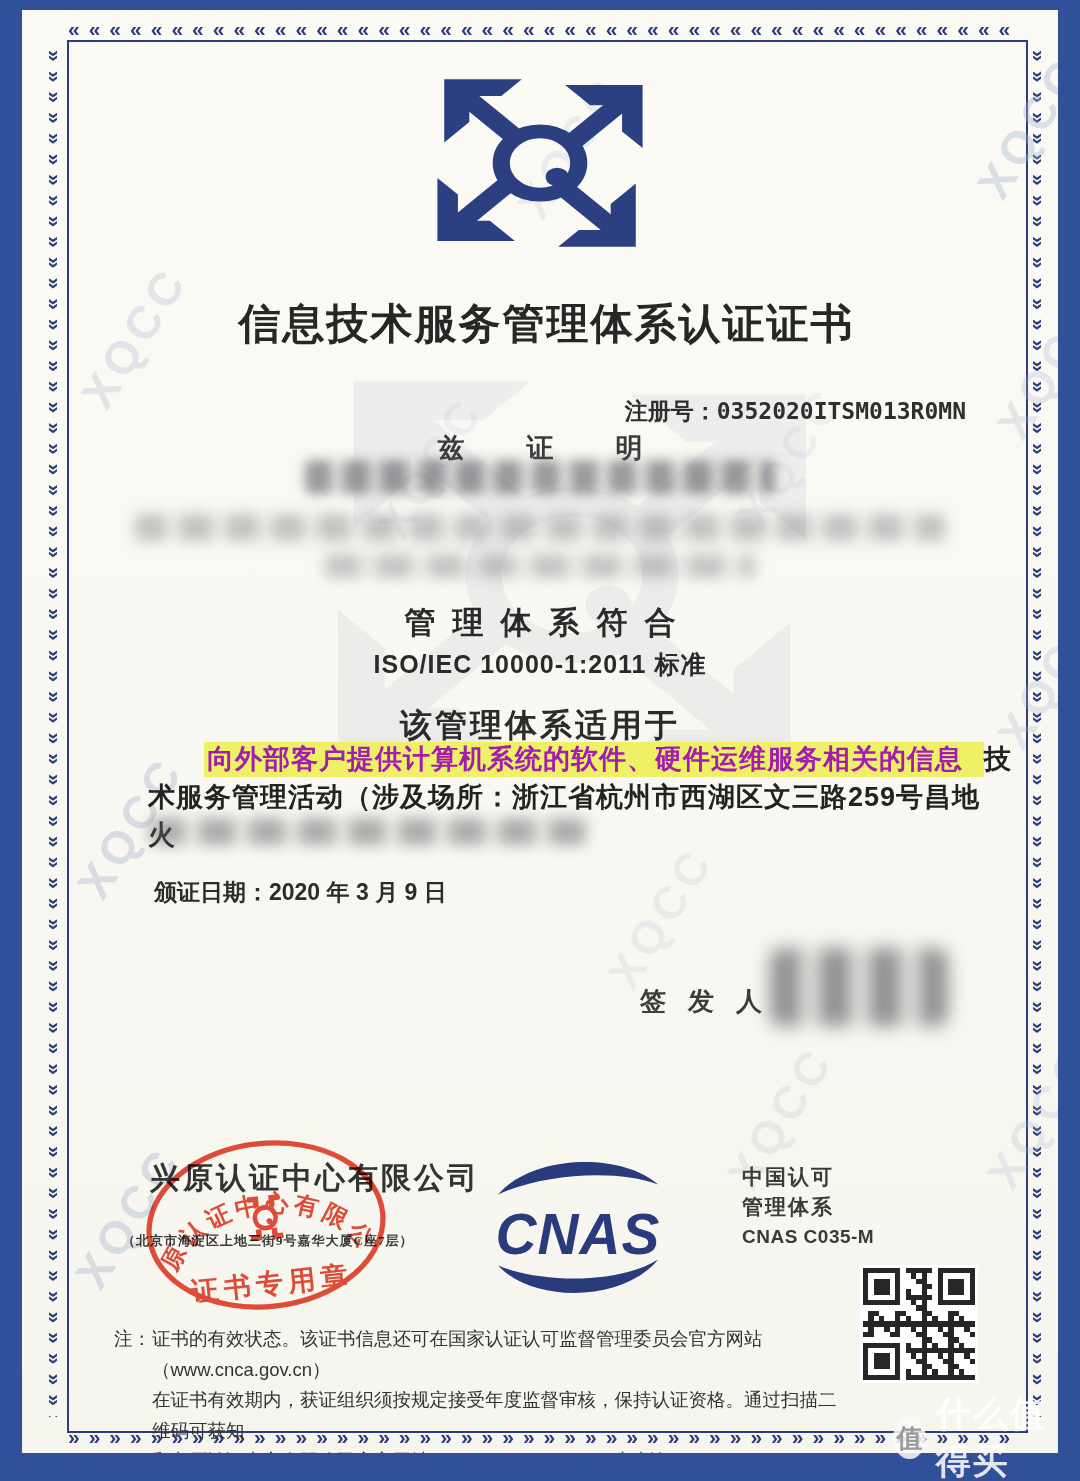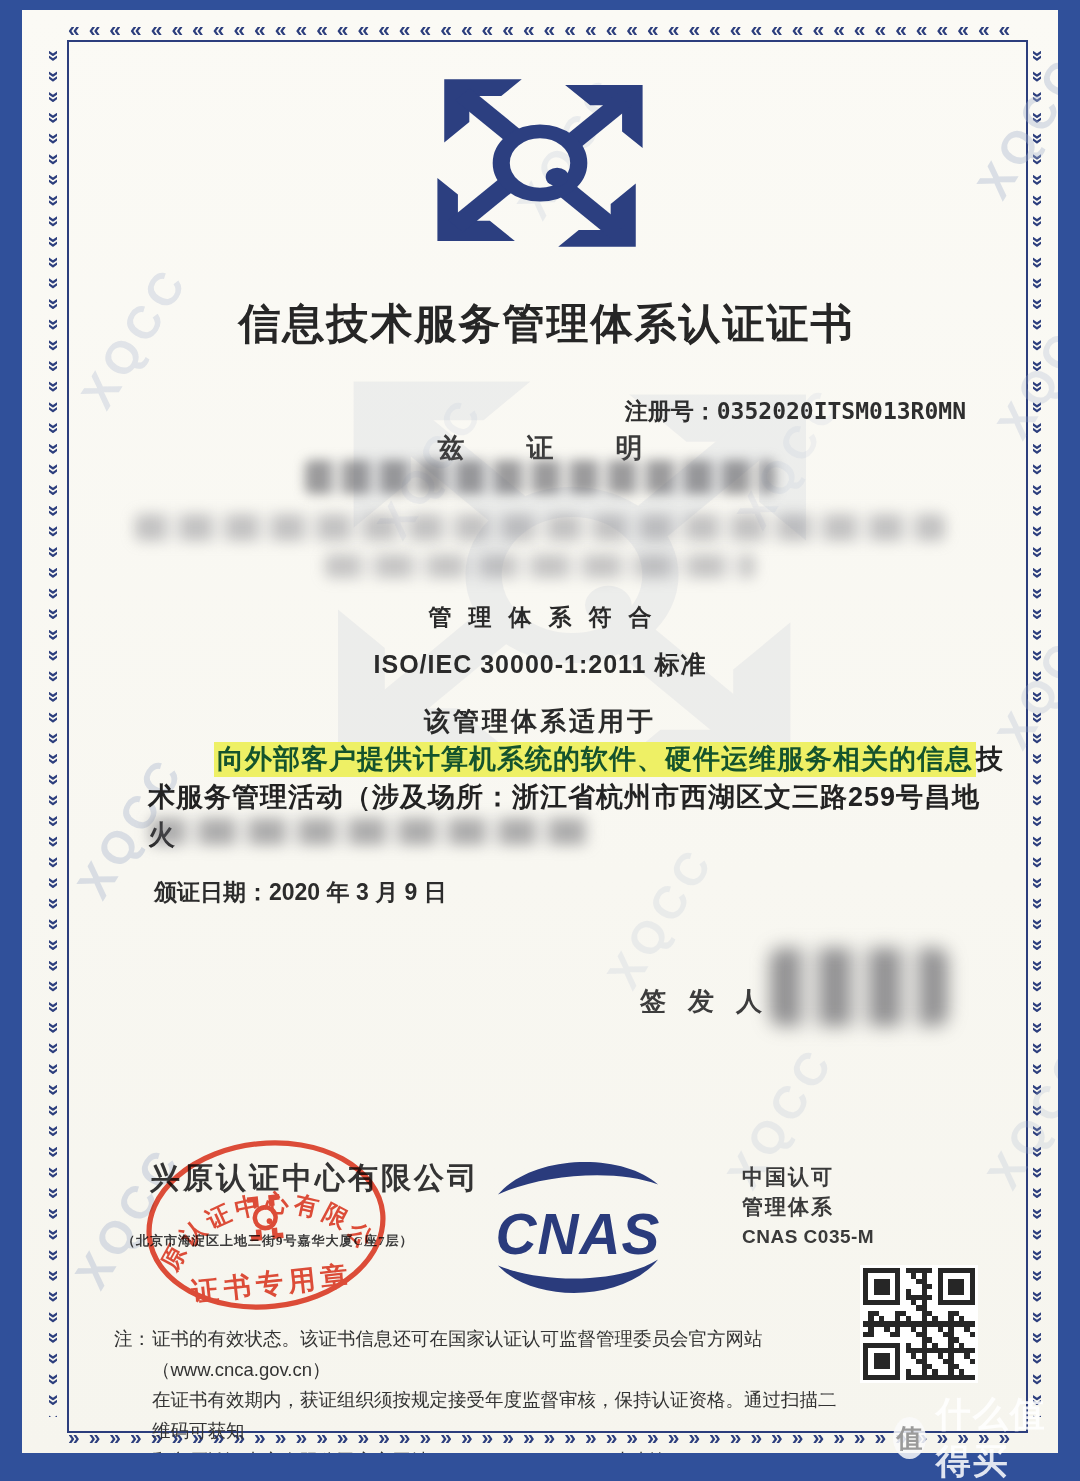--- a/index.html
+++ b/index.html
@@ -37,30 +37,30 @@
       background:repeating-linear-gradient(90deg,rgba(92,92,98,.6) 0 26px,rgba(165,165,172,.28) 26px 38px);}
   .blur-line2{left:50%;transform:translateX(-50%);top:504px;width:810px;height:27px;filter:blur(7px);
       background:repeating-linear-gradient(90deg,rgba(120,120,128,.42) 0 30px,rgba(175,175,182,.2) 30px 46px);}
   .blur-line3{left:50%;transform:translateX(-50%);top:544px;width:430px;height:24px;filter:blur(7px);
       background:repeating-linear-gradient(90deg,rgba(120,120,128,.4) 0 34px,rgba(175,175,182,.2) 34px 52px);}
   .blur-scope{left:128px;top:808px;width:440px;height:27px;filter:blur(7px);
       background:repeating-linear-gradient(90deg,rgba(100,100,106,.5) 0 34px,rgba(165,165,172,.22) 34px 50px);}
   .blur-sign{left:748px;top:938px;width:178px;height:78px;border-radius:12px;filter:blur(9px);
       background:repeating-linear-gradient(90deg,rgba(75,75,82,.6) 0 30px,rgba(150,150,158,.18) 30px 50px);}
   
-  .conform{position:absolute;left:0;right:0;top:592px;text-align:center;font-size:23px;
+  .conform{position:absolute;left:0;right:0;top:592px;text-align:center;font-size:31px;
            font-weight:700;color:#2a2a2a;letter-spacing:17px;text-indent:17px;}
   .standard{position:absolute;left:0;right:0;top:638px;text-align:center;font-size:25px;
             font-weight:700;color:#2a2a2a;letter-spacing:1px;}
-  .scope-intro{position:absolute;left:0;right:0;top:694px;text-align:center;font-size:26px;
+  .scope-intro{position:absolute;left:0;right:0;top:694px;text-align:center;font-size:32px;
                font-weight:600;color:#2b2b2b;letter-spacing:3px;}
   .scope{position:absolute;left:126px;top:730px;width:836px;font-size:27px;font-weight:600;
          color:#222;line-height:38px;letter-spacing:1px;}
   .scope .l1{white-space:nowrap;text-indent:0;padding-left:56px;}
-  .scope mark{background:#eef065;color:#14532d;padding:2px 3px 3px 3px;margin-left:10px;}
+  .scope mark{background:#eef065;color:#a21caf;padding:2px 21px 3px 3px;}
   
   .dates{position:absolute;left:132px;top:864px;font-size:23px;font-weight:600;color:#2c2c2c;line-height:36px;}
   .dates sup{font-size:13px;font-weight:700;}
   .signer{position:absolute;left:618px;top:974px;font-size:26px;color:#3c3c3c;
           letter-spacing:22px;font-weight:600;}
   
   .issuer{position:absolute;left:128px;top:1148px;font-size:30px;font-weight:700;
           color:#333;letter-spacing:3px;z-index:1;}
   .address{position:absolute;left:100px;top:1222px;font-size:13px;font-weight:700;
            color:#3a3a3a;z-index:1;letter-spacing:1px;}
@@ -158,21 +158,21 @@
     <div class="regline">
       <span>注册号：</span><span class="num">0352020ITSM013R0MN</span>
     </div>
     <div class="hereby serif">兹证明</div>
 
     <div class="blur blur-company"></div>
     <div class="blur blur-line2"></div>
     <div class="blur blur-line3"></div>
 
     <div class="conform">管理体系符合</div>
-    <div class="standard">ISO/IEC 30000-1:2011 标准</div>
+    <div class="standard">ISO/IEC 10000-1:2011 标准</div>
     <div class="scope-intro">该管理体系适用于</div>
 
     <div class="scope">
       <div class="l1"><mark>向外部客户提供计算机系统的软件、硬件运维服务相关的信息</mark><span>技</span></div>
       <div class="l2">术服务管理活动（涉及场所：浙江省杭州市西湖区文三路259号昌地火</div>
     </div>
     <div class="blur blur-scope"></div>
 
     <div class="dates">
       <div>颁证日期：2020 年 3 月 9 日</div>

